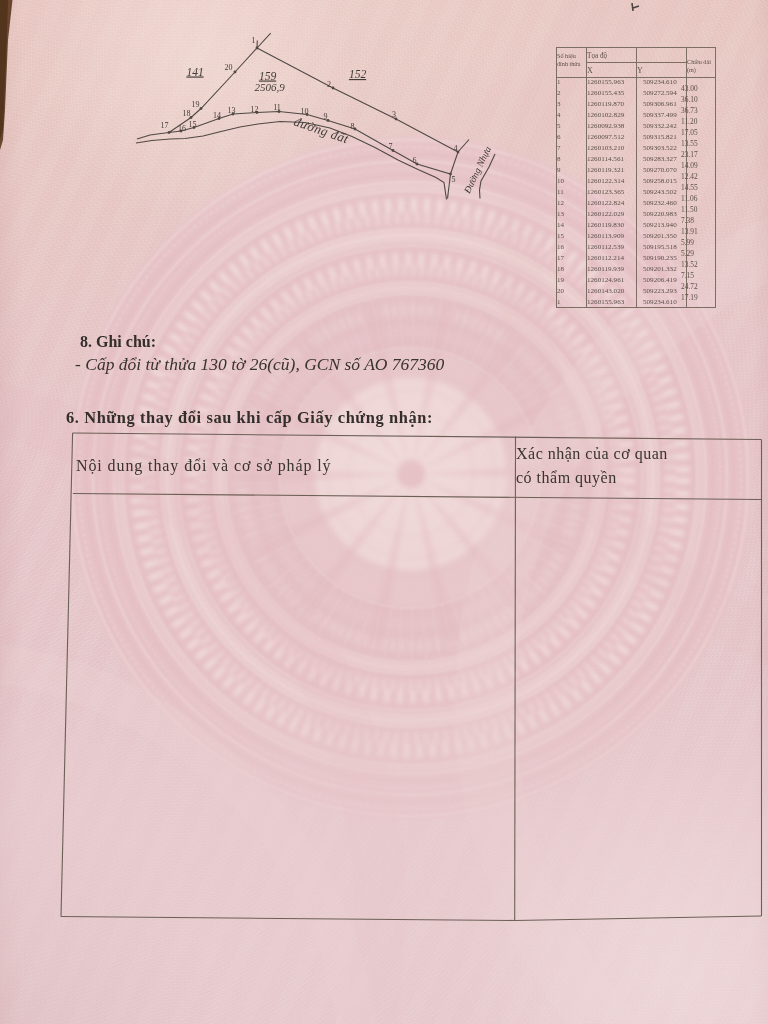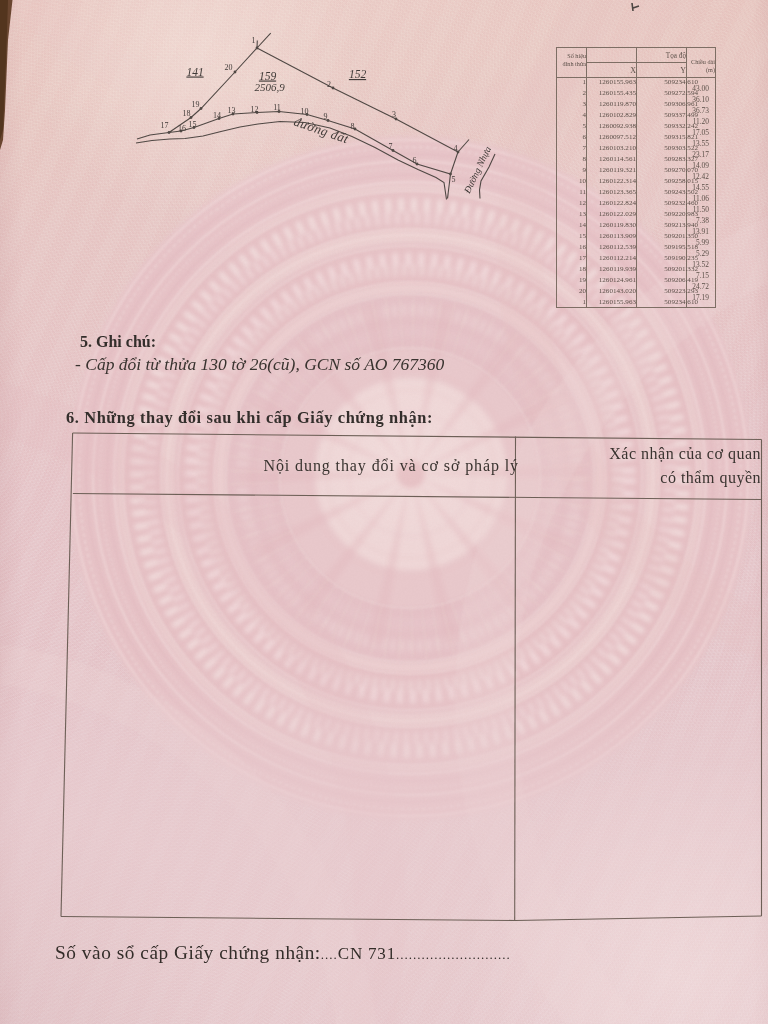--- a/index.html
+++ b/index.html
@@ -1,21 +1,21 @@
 <!DOCTYPE html>
 <html><head>
 <meta charset="utf-8">
 <style>
   html,body{margin:0;padding:0;}
   #page{position:relative;width:768px;height:1024px;overflow:hidden;
     background:linear-gradient(175deg,#ebcac3 0%,#eccfc8 10%,#ebcecb 22%,#eacccf 45%,#e9cdd1 68%,#ebd2d4 88%,#e9cfd2 100%);
     font-family:"Liberation Serif", serif;}
   .tex{position:absolute;left:0;top:0;width:768px;height:1024px;pointer-events:none;}
   .abs{position:absolute;}
-  .ctr{text-align:right;}
+  .ctr{text-align:left;}
 </style>
 </head>
 <body>
 <div id="page">
 
   <div class="tex" style="background:
     repeating-linear-gradient(115deg, rgba(205,130,140,0.025) 0 16px, rgba(255,255,255,0.02) 16px 30px, rgba(205,130,140,0.02) 30px 46px, rgba(255,255,255,0.015) 46px 60px),
     repeating-radial-gradient(circle at 180px 1150px, rgba(193,118,127,0.030) 0 1px, rgba(255,255,255,0.022) 1px 2px, rgba(193,118,127,0.030) 2px 3px),
     repeating-radial-gradient(circle at 720px 60px, rgba(193,118,127,0.028) 0 1px, rgba(255,255,255,0.02) 1px 2px, rgba(193,118,127,0.028) 2px 3px),
     repeating-radial-gradient(circle at -80px 420px, rgba(193,118,127,0.025) 0 1px, rgba(255,255,255,0.018) 1px 3px, rgba(193,118,127,0.025) 3px 4px);"></div>
@@ -234,35 +234,34 @@
     <div class="abs ctr" style="left:0;top:4px;width:29px;font-size:6.2px;line-height:8px;">Số hiệu<br>đỉnh thửa</div>
     <div class="abs ctr" style="left:30px;top:4px;width:99px;font-size:7.2px;">Tọa độ</div>
     <div class="abs ctr" style="left:30px;top:17.5px;width:49px;font-size:8px;">X</div>
     <div class="abs ctr" style="left:80px;top:17.5px;width:49px;font-size:8px;">Y</div>
     <div class="abs ctr" style="left:130px;top:10px;width:28px;font-size:6.2px;line-height:8px;">Chiều dài<br>(m)</div>
 
     <div class="abs ctr" style="left:0;top:29px;width:29px;font-size:7px;line-height:11px;">1<br>2<br>3<br>4<br>5<br>6<br>7<br>8<br>9<br>10<br>11<br>12<br>13<br>14<br>15<br>16<br>17<br>18<br>19<br>20<br>1</div>
 
     <div class="abs ctr" style="left:30px;top:29px;width:49px;font-size:7.1px;line-height:11px;">1260155.963<br>1260155.435<br>1260119.870<br>1260102.829<br>1260092.938<br>1260097.512<br>1260103.210<br>1260114.561<br>1260119.321<br>1260122.314<br>1260123.365<br>1260122.824<br>1260122.029<br>1260119.830<br>1260113.909<br>1260112.539<br>1260112.214<br>1260119.939<br>1260124.961<br>1260143.020<br>1260155.963</div>
 
-    <div class="abs ctr" style="left:92px;top:29px;width:49px;font-size:7.1px;line-height:11px;">509234.610<br>509272.594<br>509306.961<br>509337.499<br>509332.242<br>509315.821<br>509303.522<br>509283.327<br>509270.070<br>509258.015<br>509243.502<br>509232.460<br>509220.983<br>509213.940<br>509201.350<br>509195.518<br>509190.235<br>509201.332<br>509206.419<br>509223.293<br>509234.610</div>
+    <div class="abs ctr" style="left:86px;top:29px;width:49px;font-size:7.1px;line-height:11px;">509234.610<br>509272.594<br>509306.961<br>509337.499<br>509332.242<br>509315.821<br>509303.522<br>509283.327<br>509270.070<br>509258.015<br>509243.502<br>509232.460<br>509220.983<br>509213.940<br>509201.350<br>509195.518<br>509190.235<br>509201.332<br>509206.419<br>509223.293<br>509234.610</div>
 
     <div class="abs ctr" style="left:124px;top:34.5px;width:28px;font-size:7.4px;line-height:11px;">43.00<br>36.10<br>36.73<br>11.20<br>17.05<br>13.55<br>23.17<br>14.09<br>12.42<br>14.55<br>11.06<br>11.50<br>7.38<br>13.91<br>5.99<br>5.29<br>13.52<br>7.15<br>24.72<br>17.19</div>
   </div>
 
-  <div class="abs" style="left:80px;top:333px;font-size:16px;font-weight:bold;color:#332e2b;">5. Ghi chú:</div>
+  <div class="abs" style="left:80px;top:333px;font-size:16px;font-weight:bold;color:#332e2b;">8. Ghi chú:</div>
 
   <div class="abs" style="left:75px;top:353.5px;font-size:17.5px;color:#39332f;font-style:italic;">- Cấp đổi từ thửa 130 tờ 26(cũ), GCN số AO 767360</div>
 
   <div class="abs" style="left:66px;top:408px;font-size:16.4px;letter-spacing:0.6px;font-weight:bold;color:#332e2b;">6. Những thay đổi sau khi cấp Giấy chứng nhận:</div>
 
   <div class="abs ctr" style="left:76px;top:457px;width:443px;font-size:16px;letter-spacing:0.9px;color:#39332f;">Nội dung thay đổi và cơ sở pháp lý</div>
 
   <div class="abs ctr" style="left:516px;top:442px;width:245px;font-size:16px;letter-spacing:0.5px;line-height:24px;color:#39332f;">Xác nhận của cơ quan<br>có thẩm quyền</div>
 
-  <div class="abs" style="left:55px;top:942px;font-size:19.3px;color:#332d29;"><span style="letter-spacing:0.55px;">Số vào sổ cấp Giấy chứng nhận:</span><span style="font-size:13px;letter-spacing:1px;">....</span><span style="font-size:17px;letter-spacing:0.8px;">CN 731</span><span style="font-size:13px;letter-spacing:1px;">...........................</span></div>
 
 
   <svg class="abs" style="left:0;top:0;" width="30" height="170">
     <path d="M0,0 L12.5,0 L8,40 L5,110 L3,140 L0,150 Z" fill="#6a4630"></path>
     <path d="M0,0 L8,0 L6,60 L3,130 L0,140 Z" fill="#53351e"></path>
   </svg>
 </div>
 
 </body></html>

